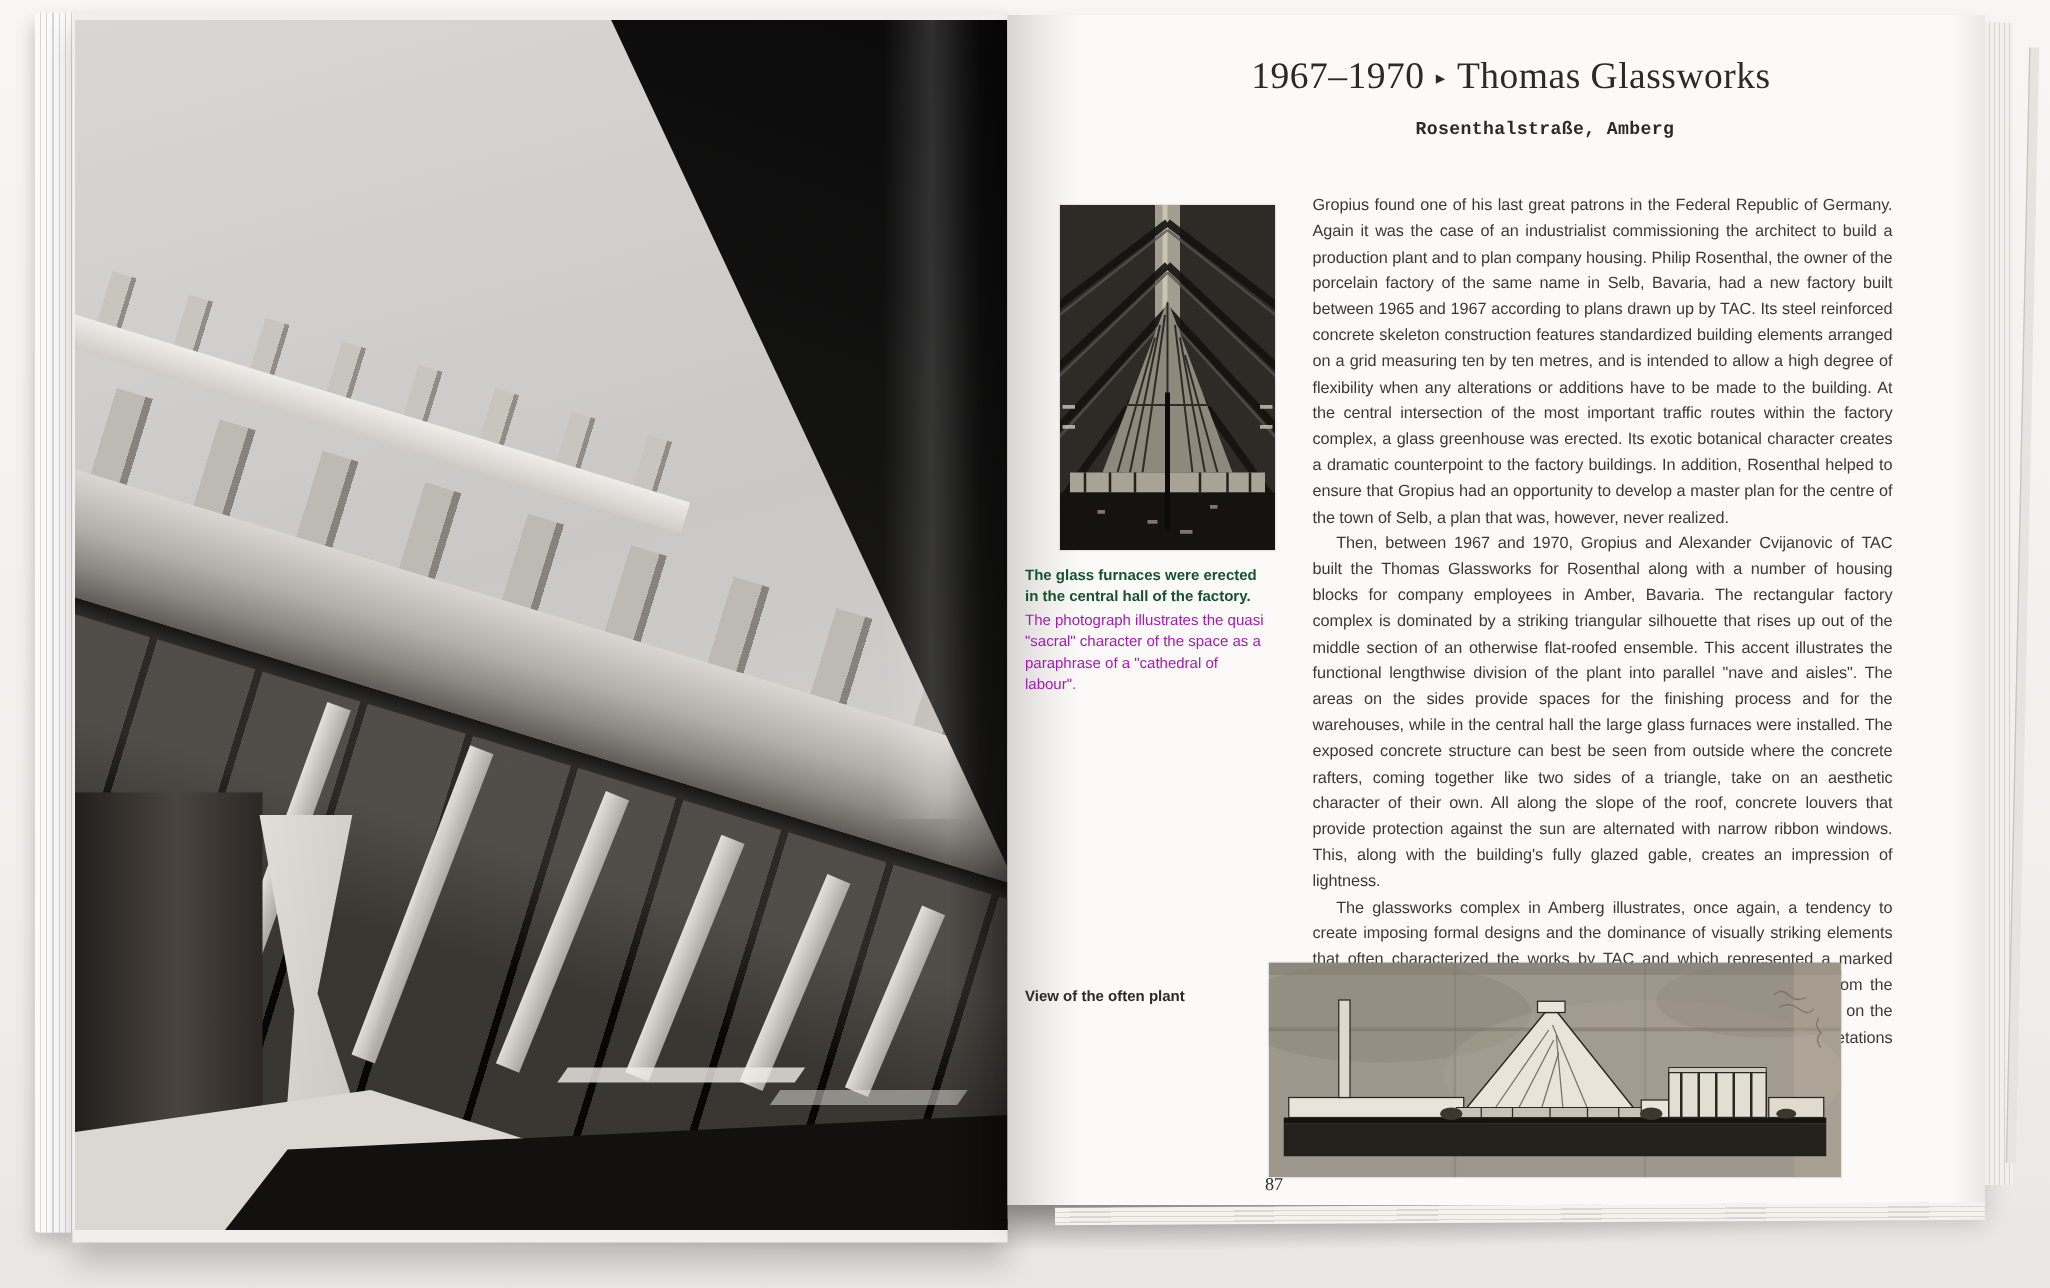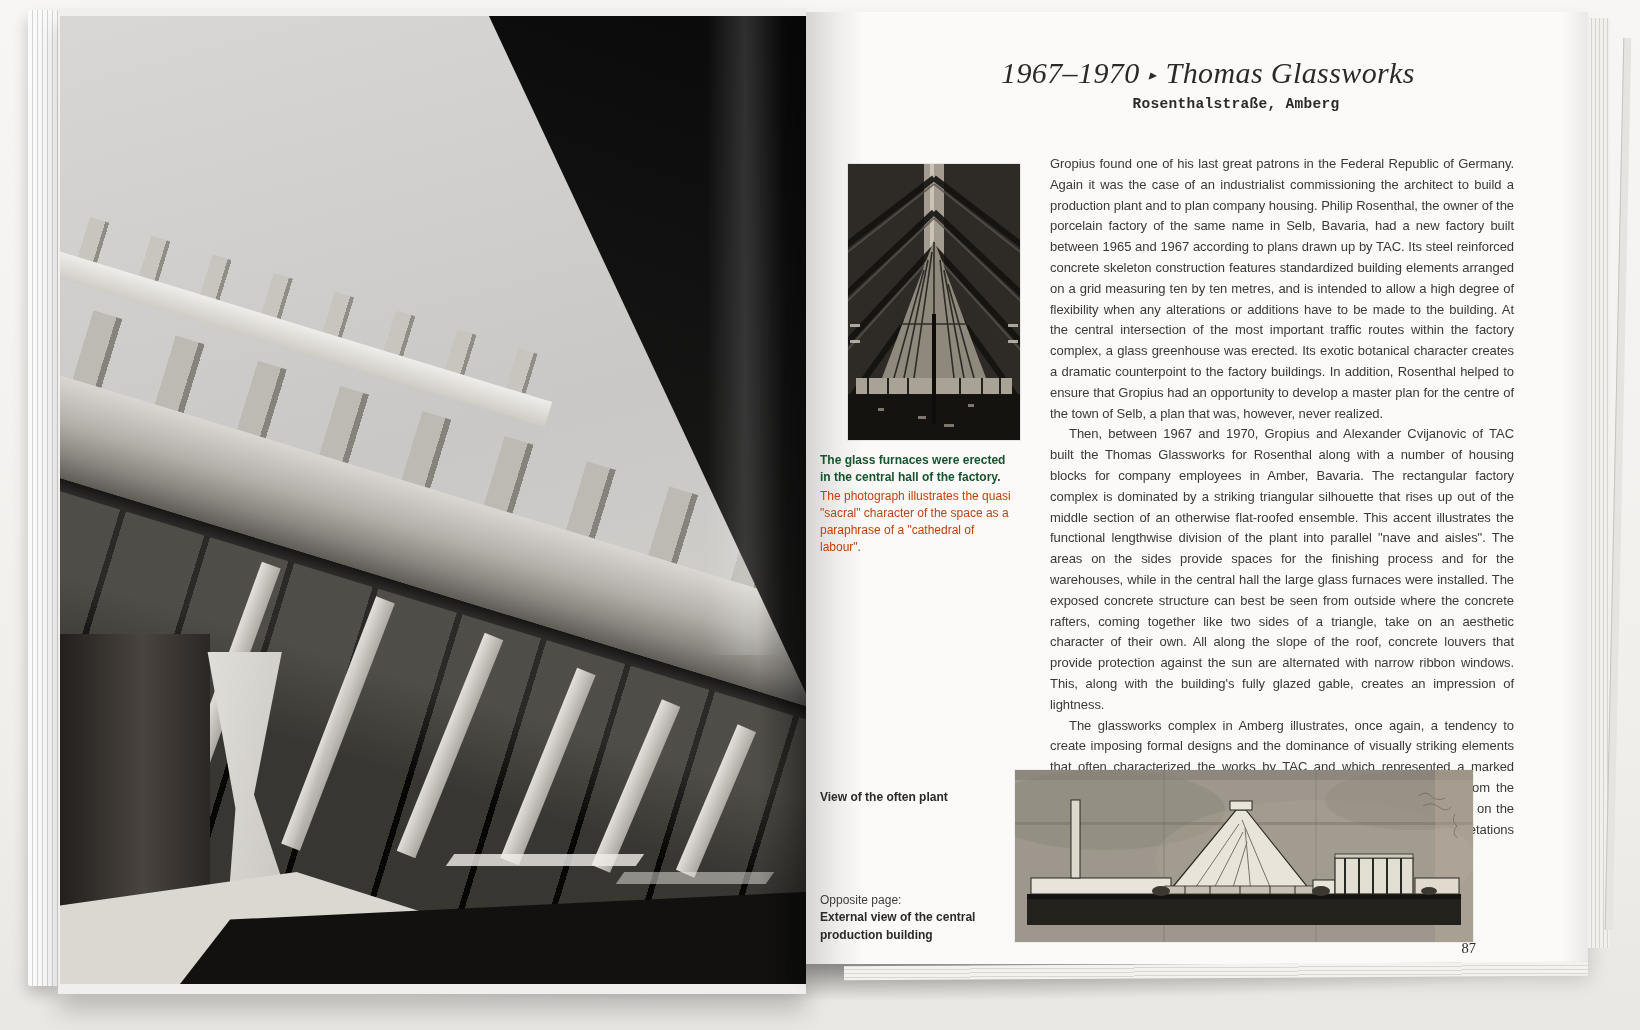--- a/index.html
+++ b/index.html
@@ -56,38 +56,38 @@
          clip-path:polygon(30% 0,62% 0,50% 42%,78% 100%,36% 100%,42% 46%);
          background:linear-gradient(100deg,#edebe6,#c8c5bf 70%,#a4a19a);}
   .gravel{position:absolute;left:0;bottom:0;width:430px;height:112px;
          clip-path:polygon(0 30%,55% 0,100% 55%,88% 100%,0 100%);background:#dbd8d1;}
   .grass{position:absolute;left:120px;right:0;bottom:0;height:92px;
          clip-path:polygon(0 100%,8% 30%,100% 0,100% 100%);background:#121110;}
   .floorlight{position:absolute;height:12px;background:rgba(240,238,232,.8);transform:skewX(-35deg);}
   .gutshade{position:absolute;right:0;top:0;bottom:0;width:48px;
          background:linear-gradient(270deg,rgba(0,0,0,.36),rgba(0,0,0,0));}
   
-  .title-block{position:absolute;left:195px;top:44px;width:380px;
-         font-family:"Liberation Serif",serif;font-size:30px;color:#2c2a28;letter-spacing:.4px;white-space:nowrap;font-style:italic;}
+  .title-block{position:absolute;left:195px;top:32px;width:380px;
+         font-family:"Liberation Serif",serif;font-size:30px;color:#2c2a28;letter-spacing:.4px;white-space:nowrap;}
   .title-sep{font-size:15px;vertical-align:3px;padding:0 9px;color:#2c2a28;}
   .subtitle{position:absolute;left:240px;top:84px;width:380px;text-align:center;
          font-family:Liberation Mono, monospace;font-weight:bold;font-size:14.5px;color:#2c2a28;letter-spacing:.3px;}
   .figure-small{position:absolute;left:42px;top:152px;width:172px;height:276px;box-shadow:0 0 0 1px rgba(0,0,0,.08);}
   .figcap{position:absolute;left:14px;top:440px;width:192px;}
   .cap-b{font-weight:bold;font-size:12px;line-height:1.42;color:#14532d;}
-  .cap-r{font-size:12px;line-height:1.42;color:#c2410c;margin-top:2px;}
+  .cap-r{font-size:12px;line-height:1.42;color:#a21caf;margin-top:2px;}
   .bodytext{position:absolute;left:206px;top:142px;width:464px;
          font-size:13px;line-height:20.8px;color:#3a3937;text-align:justify;letter-spacing:-.05px;margin-left:38px;}
   .bodytext p{margin:0;}
   .bodytext p.ind{text-indent:19px;}
   .plantcap{position:absolute;left:14px;top:778px;width:192px;font-weight:bold;font-size:12px;color:#2b2a28;}
   .oppcap{position:absolute;left:14px;top:880px;width:192px;font-size:12px;line-height:1.45;color:#3e3d3b;}
   .oppcap .b{font-weight:bold;color:#2b2a28;}
   .drawing{position:absolute;left:209px;top:758px;width:458px;height:172px;box-shadow:0 0 0 1px rgba(0,0,0,.05);}
-  .pagenum{position:absolute;left:206px;top:928px;width:464px;text-align:right;
+  .pagenum{position:absolute;left:206px;top:928px;width:464px;text-align:left;
          font-family:"Liberation Serif",serif;font-size:14.5px;color:#2c2a28;}
 </style>
 </head>
 <body>
 
 <div class="stage">
   <div class="book-shadow"></div>
   <div class="book">
 
     <div class="page-stack-left"></div>
@@ -198,24 +198,20 @@
       </div>
 
       <div class="bodytext">
         <p>Gropius found one of his last great patrons in the Federal Republic of Germany. Again it was the case of an industrialist commissioning the architect to build a production plant and to plan company housing. Philip Rosenthal, the owner of the porcelain factory of the same name in Selb, Bavaria, had a new factory built between 1965 and 1967 according to plans drawn up by TAC. Its steel reinforced concrete skeleton construction features standardized building elements arranged on a grid measuring ten by ten metres, and is intended to allow a high degree of flexibility when any alterations or additions have to be made to the building. At the central intersection of the most important traffic routes within the factory complex, a glass greenhouse was erected. Its exotic botanical character creates a dramatic counterpoint to the factory buildings. In addition, Rosenthal helped to ensure that Gropius had an opportunity to develop a master plan for the centre of the town of Selb, a plan that was, however, never realized.</p>
         <p class="ind">Then, between 1967 and 1970, Gropius and Alexander Cvijanovic of TAC built the Thomas Glassworks for Rosenthal along with a number of housing blocks for company employees in Amber, Bavaria. The rectangular factory complex is dominated by a striking triangular silhouette that rises up out of the middle section of an otherwise flat-roofed ensemble. This accent illustrates the functional lengthwise division of the plant into parallel "nave and aisles". The areas on the sides provide spaces for the finishing process and for the warehouses, while in the central hall the large glass furnaces were installed. The exposed concrete structure can best be seen from outside where the concrete rafters, coming together like two sides of a triangle, take on an aesthetic character of their own. All along the slope of the roof, concrete louvers that provide protection against the sun are alternated with narrow ribbon windows. This, along with the building's fully glazed gable, creates an impression of lightness.</p>
         <p class="ind">The glassworks complex in Amberg illustrates, once again, a tendency to create imposing formal designs and the dominance of visually striking elements that often characterized the works by TAC and which represented a marked contrast to the objective-rational aesthetics of Gropius's early works, from the period after the Fagus Factory. At the same time, this design, developed on the basis of functional considerations, is quite impressive with its new interpretations of the central motifs of architectural Modernism.</p>
       </div>
 
       <div class="plantcap">View of the often plant</div>
 
-      <div class="oppcap">
-        <div>Opposite page:</div>
-        <div class="b">External view of the central production building</div>
-      </div>
 
       <div class="drawing">
         <svg width="458" height="172" viewBox="0 0 458 172" aria-hidden="true">
           <rect width="458" height="172" fill="#9d978d"></rect>
           <ellipse cx="90" cy="40" rx="120" ry="40" fill="#8a8478" opacity=".45"></ellipse>
           <ellipse cx="300" cy="90" rx="160" ry="60" fill="#aaa396" opacity=".4"></ellipse>
           <ellipse cx="400" cy="30" rx="90" ry="30" fill="#938c80" opacity=".5"></ellipse>
           <rect x="0" y="0" width="458" height="10" fill="#7e786d" opacity=".5"></rect>
           <rect x="0" y="52" width="458" height="3" fill="#6f695e" opacity=".4"></rect>
           <rect x="148" y="0" width="2" height="172" fill="#6f695e" opacity=".25"></rect>

